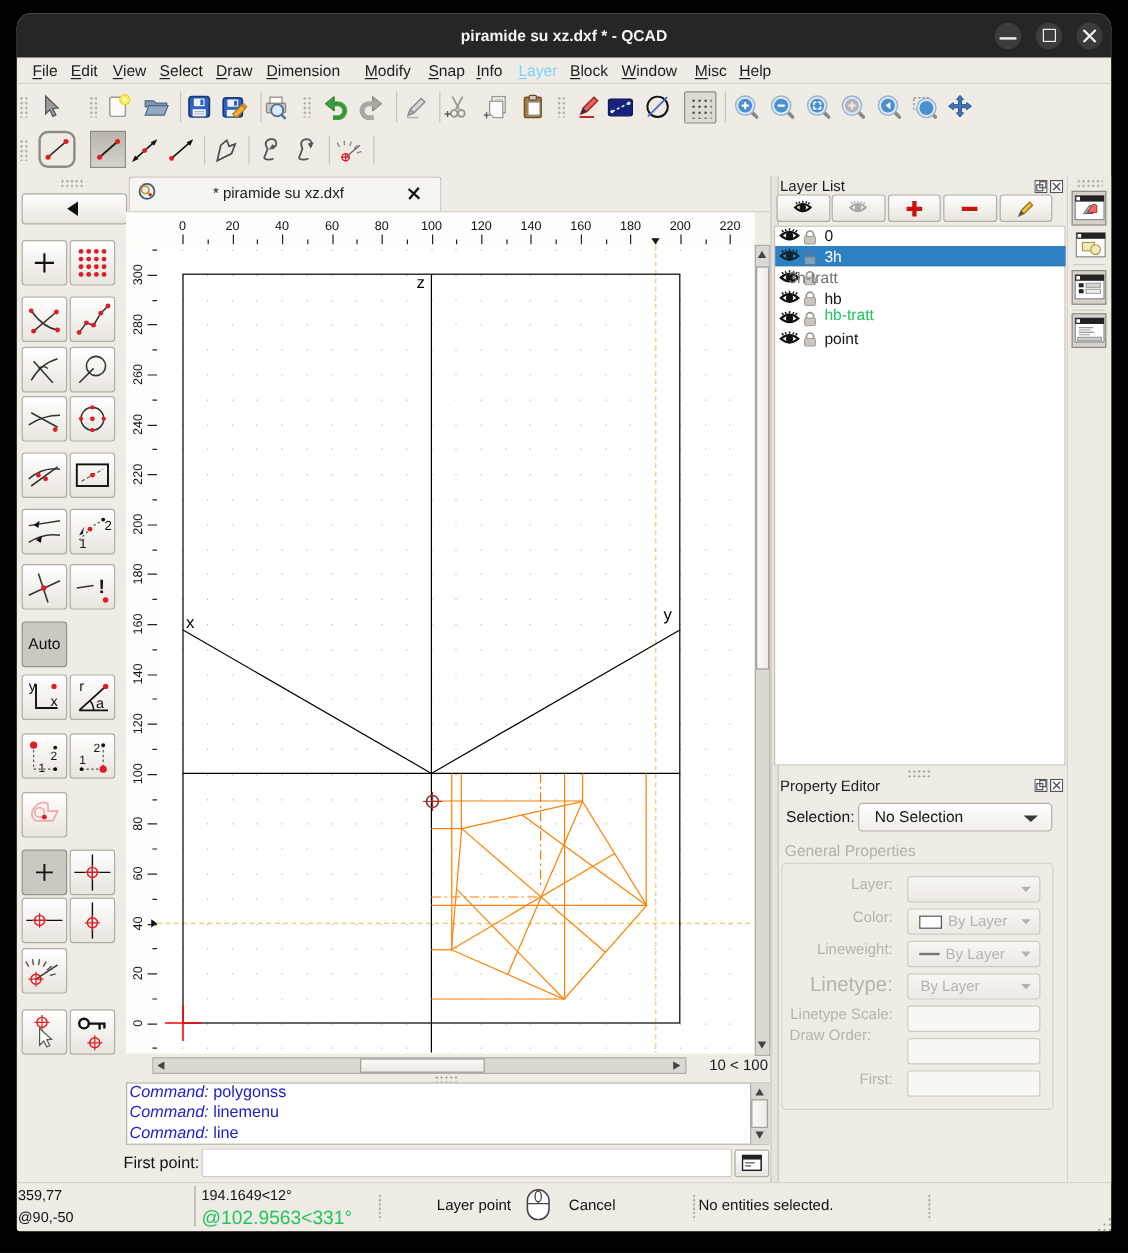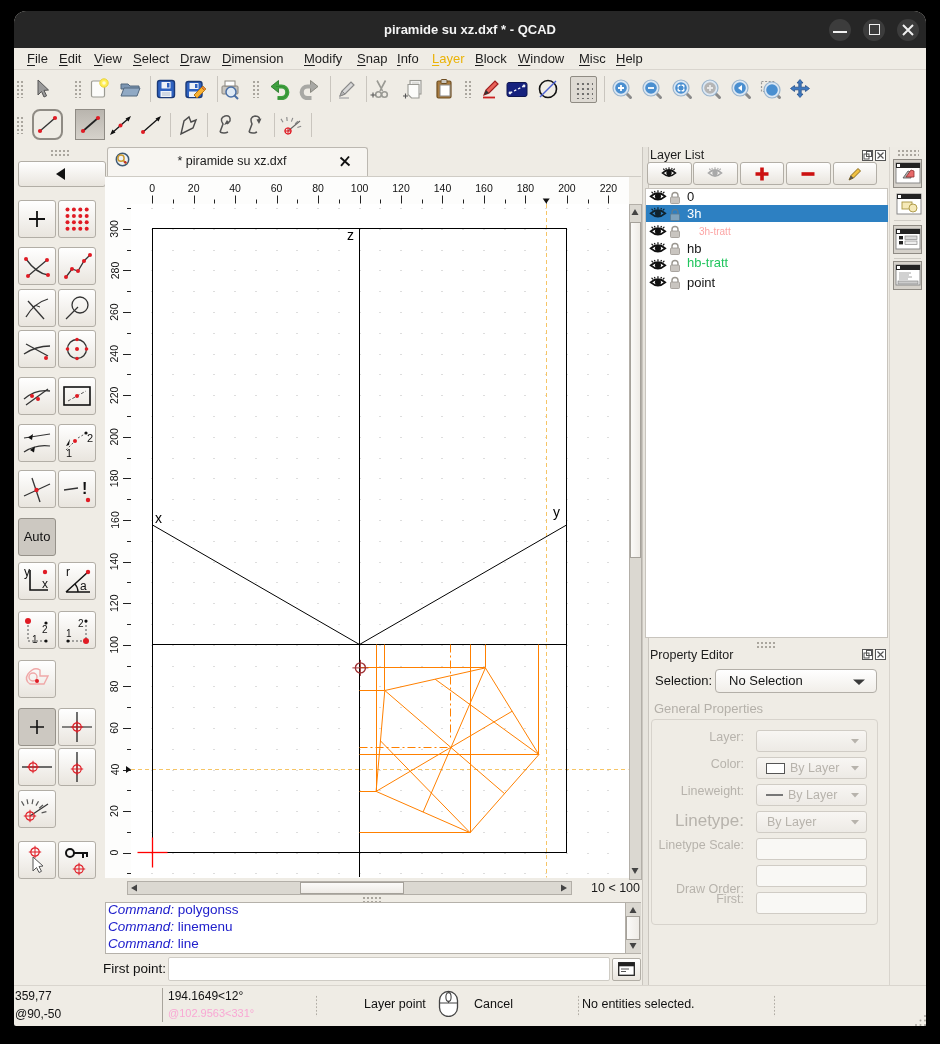--- a/index.html
+++ b/index.html
@@ -21,21 +21,21 @@
   </svg>
 <div class="txt" style="left:27px;top:48px;height:22px;line-height:22px;font-size:13px;color:#1d1d1d"><u>F</u>ile</div>
 <div class="txt" style="left:59px;top:48px;height:22px;line-height:22px;font-size:13px;color:#1d1d1d"><u>E</u>dit</div>
 <div class="txt" style="left:94px;top:48px;height:34px;line-height:22px;font-size:13px;color:#1d1d1d"><u>V</u>iew</div>
 <div class="txt" style="left:133px;top:48px;height:22px;line-height:22px;font-size:13px;color:#1d1d1d"><u>S</u>elect</div>
 <div class="txt" style="left:180px;top:48px;height:22px;line-height:22px;font-size:13px;color:#1d1d1d"><u>D</u>raw</div>
 <div class="txt" style="left:222px;top:48px;height:22px;line-height:22px;font-size:13px;color:#1d1d1d"><u>D</u>imension</div>
 <div class="txt" style="left:304px;top:48px;height:22px;line-height:22px;font-size:13px;color:#1d1d1d"><u>M</u>odify</div>
 <div class="txt" style="left:357px;top:48px;height:22px;line-height:22px;font-size:13px;color:#1d1d1d"><u>S</u>nap</div>
 <div class="txt" style="left:397px;top:48px;height:22px;line-height:22px;font-size:13px;color:#1d1d1d"><u>I</u>nfo</div>
-<div class="txt" style="left:432px;top:48px;height:22px;line-height:22px;font-size:13px;color:#eab308"><u>L</u>ayer</div>
+<div class="txt" style="left:432px;top:48px;height:22px;line-height:22px;font-size:13px;color:#7dd3fc"><u>L</u>ayer</div>
 <div class="txt" style="left:475px;top:48px;height:22px;line-height:22px;font-size:13px;color:#1d1d1d"><u>B</u>lock</div>
 <div class="txt" style="left:518px;top:48px;height:22px;line-height:22px;font-size:13px;color:#1d1d1d"><u>W</u>indow</div>
 <div class="txt" style="left:579px;top:48px;height:22px;line-height:22px;font-size:13px;color:#1d1d1d"><u>M</u>isc</div>
 <div class="txt" style="left:616px;top:48px;height:22px;line-height:22px;font-size:13px;color:#1d1d1d"><u>H</u>elp</div>
 <div class="a" style="left:14px;top:69px;width:912px;height:1px;background:#d9d5ce"></div>
 <div class="a" style="left:16px;top:80px;width:7px;height:18px;background-image:radial-gradient(circle,#aaa69e 1px,transparent 1.1px);background-size:4px 4px"></div>
 <div class="a" style="left:74px;top:80px;width:7px;height:18px;background-image:radial-gradient(circle,#aaa69e 1px,transparent 1.1px);background-size:4px 4px"></div>
 <div class="a" style="left:252px;top:80px;width:7px;height:18px;background-image:radial-gradient(circle,#aaa69e 1px,transparent 1.1px);background-size:4px 4px"></div>
 <div class="sep" style="left:150px;top:76px;height:26px"></div>
 <div class="sep" style="left:217px;top:76px;height:26px"></div>
@@ -657,21 +657,21 @@
     <g transform="scale(1.12,1.05)">
       <path d="M1.5 7 Q8 1 14.5 7 Q8 13 1.5 7 Z" fill="none" stroke="#111" stroke-width="1.7"></path>
       <circle cx="8" cy="7" r="2.7" fill="#111"></circle>
       <path d="M3.5 4.2 L2.3 2.6 M8 3 V1.2 M12.5 4.2 L13.7 2.6 M5.5 3.4 L4.8 1.9 M10.5 3.4 L11.2 1.9" stroke="#111" stroke-width="1.1"></path>
     </g>
   </svg>
 <svg class="a" style="left:669px;top:225.0px" width="12" height="13" viewBox="0 0 12 13">
     <path d="M3 6 V4.5 a3 3 0 0 1 6 0 V6" fill="none" stroke="#9a968f" stroke-width="1.4"></path>
     <rect x="1.5" y="6" width="9" height="6.5" rx="1" fill="#c9c5c0" stroke="#9a968f" stroke-width="0.8"></rect>
   </svg>
-<div class="txt" style="left:699px;top:222.5px;height:17px;line-height:17px;font-size:10px;color:#fca5a5">3h-tratt</div>
+<div class="txt" style="left:657px;top:222.5px;height:17px;line-height:17px;font-size:13px;color:#737373">3h-tratt</div>
 <svg class="a" style="left:649px;top:240.60000000000002px" width="18" height="15" viewBox="0 0 18 15">
     <g transform="scale(1.12,1.05)">
       <path d="M1.5 7 Q8 1 14.5 7 Q8 13 1.5 7 Z" fill="none" stroke="#111" stroke-width="1.7"></path>
       <circle cx="8" cy="7" r="2.7" fill="#111"></circle>
       <path d="M3.5 4.2 L2.3 2.6 M8 3 V1.2 M12.5 4.2 L13.7 2.6 M5.5 3.4 L4.8 1.9 M10.5 3.4 L11.2 1.9" stroke="#111" stroke-width="1.1"></path>
     </g>
   </svg>
 <svg class="a" style="left:669px;top:242.10000000000002px" width="12" height="13" viewBox="0 0 12 13">
     <path d="M3 6 V4.5 a3 3 0 0 1 6 0 V6" fill="none" stroke="#9a968f" stroke-width="1.4"></path>
     <rect x="1.5" y="6" width="9" height="6.5" rx="1" fill="#c9c5c0" stroke="#9a968f" stroke-width="0.8"></rect>
@@ -740,21 +740,21 @@
 <div class="a" style="left:766px;top:794px;width:17px;height:1.6px;background:#777"></div>
 <div class="txt" style="left:788px;top:784px;height:22px;line-height:22px;font-size:12.5px;color:#b7b3ac">By Layer</div>
 <div class="txt" style="left:640px;top:811px;width:104px;text-align:right;font-size:17px;color:#b7b3ac">Linetype:</div>
 <div class="a" style="left:756px;top:811px;width:111px;height:22px;background:linear-gradient(#f8f6f3,#edeae5);border:1px solid #d0ccc5;border-radius:3px"></div>
 <svg class="a" style="left:850px;top:819px" width="10" height="7" viewBox="0 0 10 7">
     <path d="M1 1 L5 5.5 L9 1 Z" fill="#b7b3ac"></path>
   </svg>
 <div class="txt" style="left:767px;top:811px;height:22px;line-height:22px;font-size:12.5px;color:#b7b3ac">By Layer</div>
 <div class="txt" style="left:640px;top:838px;width:104px;text-align:right;font-size:12.5px;color:#b7b3ac">Linetype Scale:</div>
 <div class="a" style="left:756px;top:838px;width:111px;height:22px;background:#f9f8f5;border:1px solid #d0ccc5;border-radius:3px"></div>
-<div class="txt" style="left:640px;top:882px;width:104px;text-align:right;font-size:12.5px;color:#b7b3ac">Draw Order:</div>
+<div class="txt" style="left:640px;top:856px;width:104px;text-align:center;font-size:12.5px;color:#b7b3ac">Draw Order:</div>
 <div class="a" style="left:756px;top:865px;width:111px;height:22px;background:#f9f8f5;border:1px solid #d0ccc5;border-radius:3px"></div>
 <div class="txt" style="left:640px;top:892px;width:104px;text-align:right;font-size:12.5px;color:#b7b3ac">First:</div>
 <div class="a" style="left:756px;top:892px;width:111px;height:22px;background:#f9f8f5;border:1px solid #d0ccc5;border-radius:3px"></div>
 <div class="a" style="left:889px;top:147px;width:37px;height:838px;background:#eeebe4;border-left:1px solid #d8d4cd"></div>
 <div class="a" style="left:897px;top:149px;width:22px;height:7px;background-image:radial-gradient(circle,#aaa69e 1px,transparent 1.1px);background-size:4px 4px"></div>
 <div class="a" style="left:893px;top:158.5px;width:29px;height:29px;background:#d6d2cb;border:1px solid #8f8b84"></div>
 <svg class="a" style="left:894.5px;top:161.5px" width="26" height="23" viewBox="0 0 26 23">
     <rect x="1" y="1" width="24" height="20" fill="#fff" stroke="#8a8a8a"></rect>
     <rect x="1" y="1" width="24" height="5" fill="#222"></rect>
     <rect x="2" y="2" width="3" height="3" fill="#fff"></rect>
@@ -805,21 +805,21 @@
 <div class="a" style="left:612px;top:957.5px;width:29px;height:23px;background:linear-gradient(#fff,#e9e5de);border:1px solid #b2aea6;border-radius:2px"></div>
 <svg class="a" style="left:618px;top:962px" width="17" height="14" viewBox="0 0 17 14">
     <rect x="0.7" y="0.7" width="15.6" height="12.6" fill="#fff" stroke="#222" stroke-width="1.3"></rect>
     <rect x="0.7" y="0.7" width="15.6" height="3.6" fill="#222"></rect>
     <path d="M3 7 h8 M3 9.5 h5" stroke="#555" stroke-width="1"></path>
   </svg>
 <div class="a" style="left:14px;top:985px;width:912px;height:1px;background:#d9d5ce"></div>
 <div class="txt" style="left:15px;top:989px;font-size:12px;color:#111">359,77</div>
 <div class="txt" style="left:15px;top:1007px;font-size:12px;color:#111">@90,-50</div>
 <div class="txt" style="left:168px;top:989px;font-size:12px;color:#111">194.1649&lt;12°</div>
-<div class="txt" style="left:168px;top:1007px;font-size:11px;color:#f9a8d4">@102.9563&lt;331°</div>
+<div class="txt" style="left:168px;top:1007px;font-size:16px;color:#22c55e">@102.9563&lt;331°</div>
 <div class="txt" style="left:364px;top:997px;font-size:12.5px;color:#111">Layer point</div>
 <svg class="a" style="left:437px;top:990px" width="23" height="27" viewBox="0 0 23 27">
     <path d="M11.5 1.5 a9 9 0 0 1 9 9 v7 a9 9 0 0 1 -18 0 v-7 a9 9 0 0 1 9 -9 Z" fill="#fff" stroke="#444" stroke-width="1.3"></path>
     <path d="M11.5 1.5 V13 M2.5 13 H20.5" stroke="#444" stroke-width="1.1"></path>
     <ellipse cx="11.5" cy="7" rx="2.6" ry="4.4" fill="#fff" stroke="#444" stroke-width="1.1"></ellipse>
   </svg>
 <div class="txt" style="left:474px;top:997px;font-size:12.5px;color:#111">Cancel</div>
 <div class="txt" style="left:582px;top:997px;font-size:12.5px;color:#111">No entities selected.</div>
 <div class="a" style="left:162px;top:988px;width:1px;height:34px;background:#a8a49c"></div>
 <div class="a" style="left:315px;top:995px;width:3px;height:22px;background-image:radial-gradient(circle,#b0aca4 0.9px,transparent 1px);background-size:3.5px 3.5px"></div>

